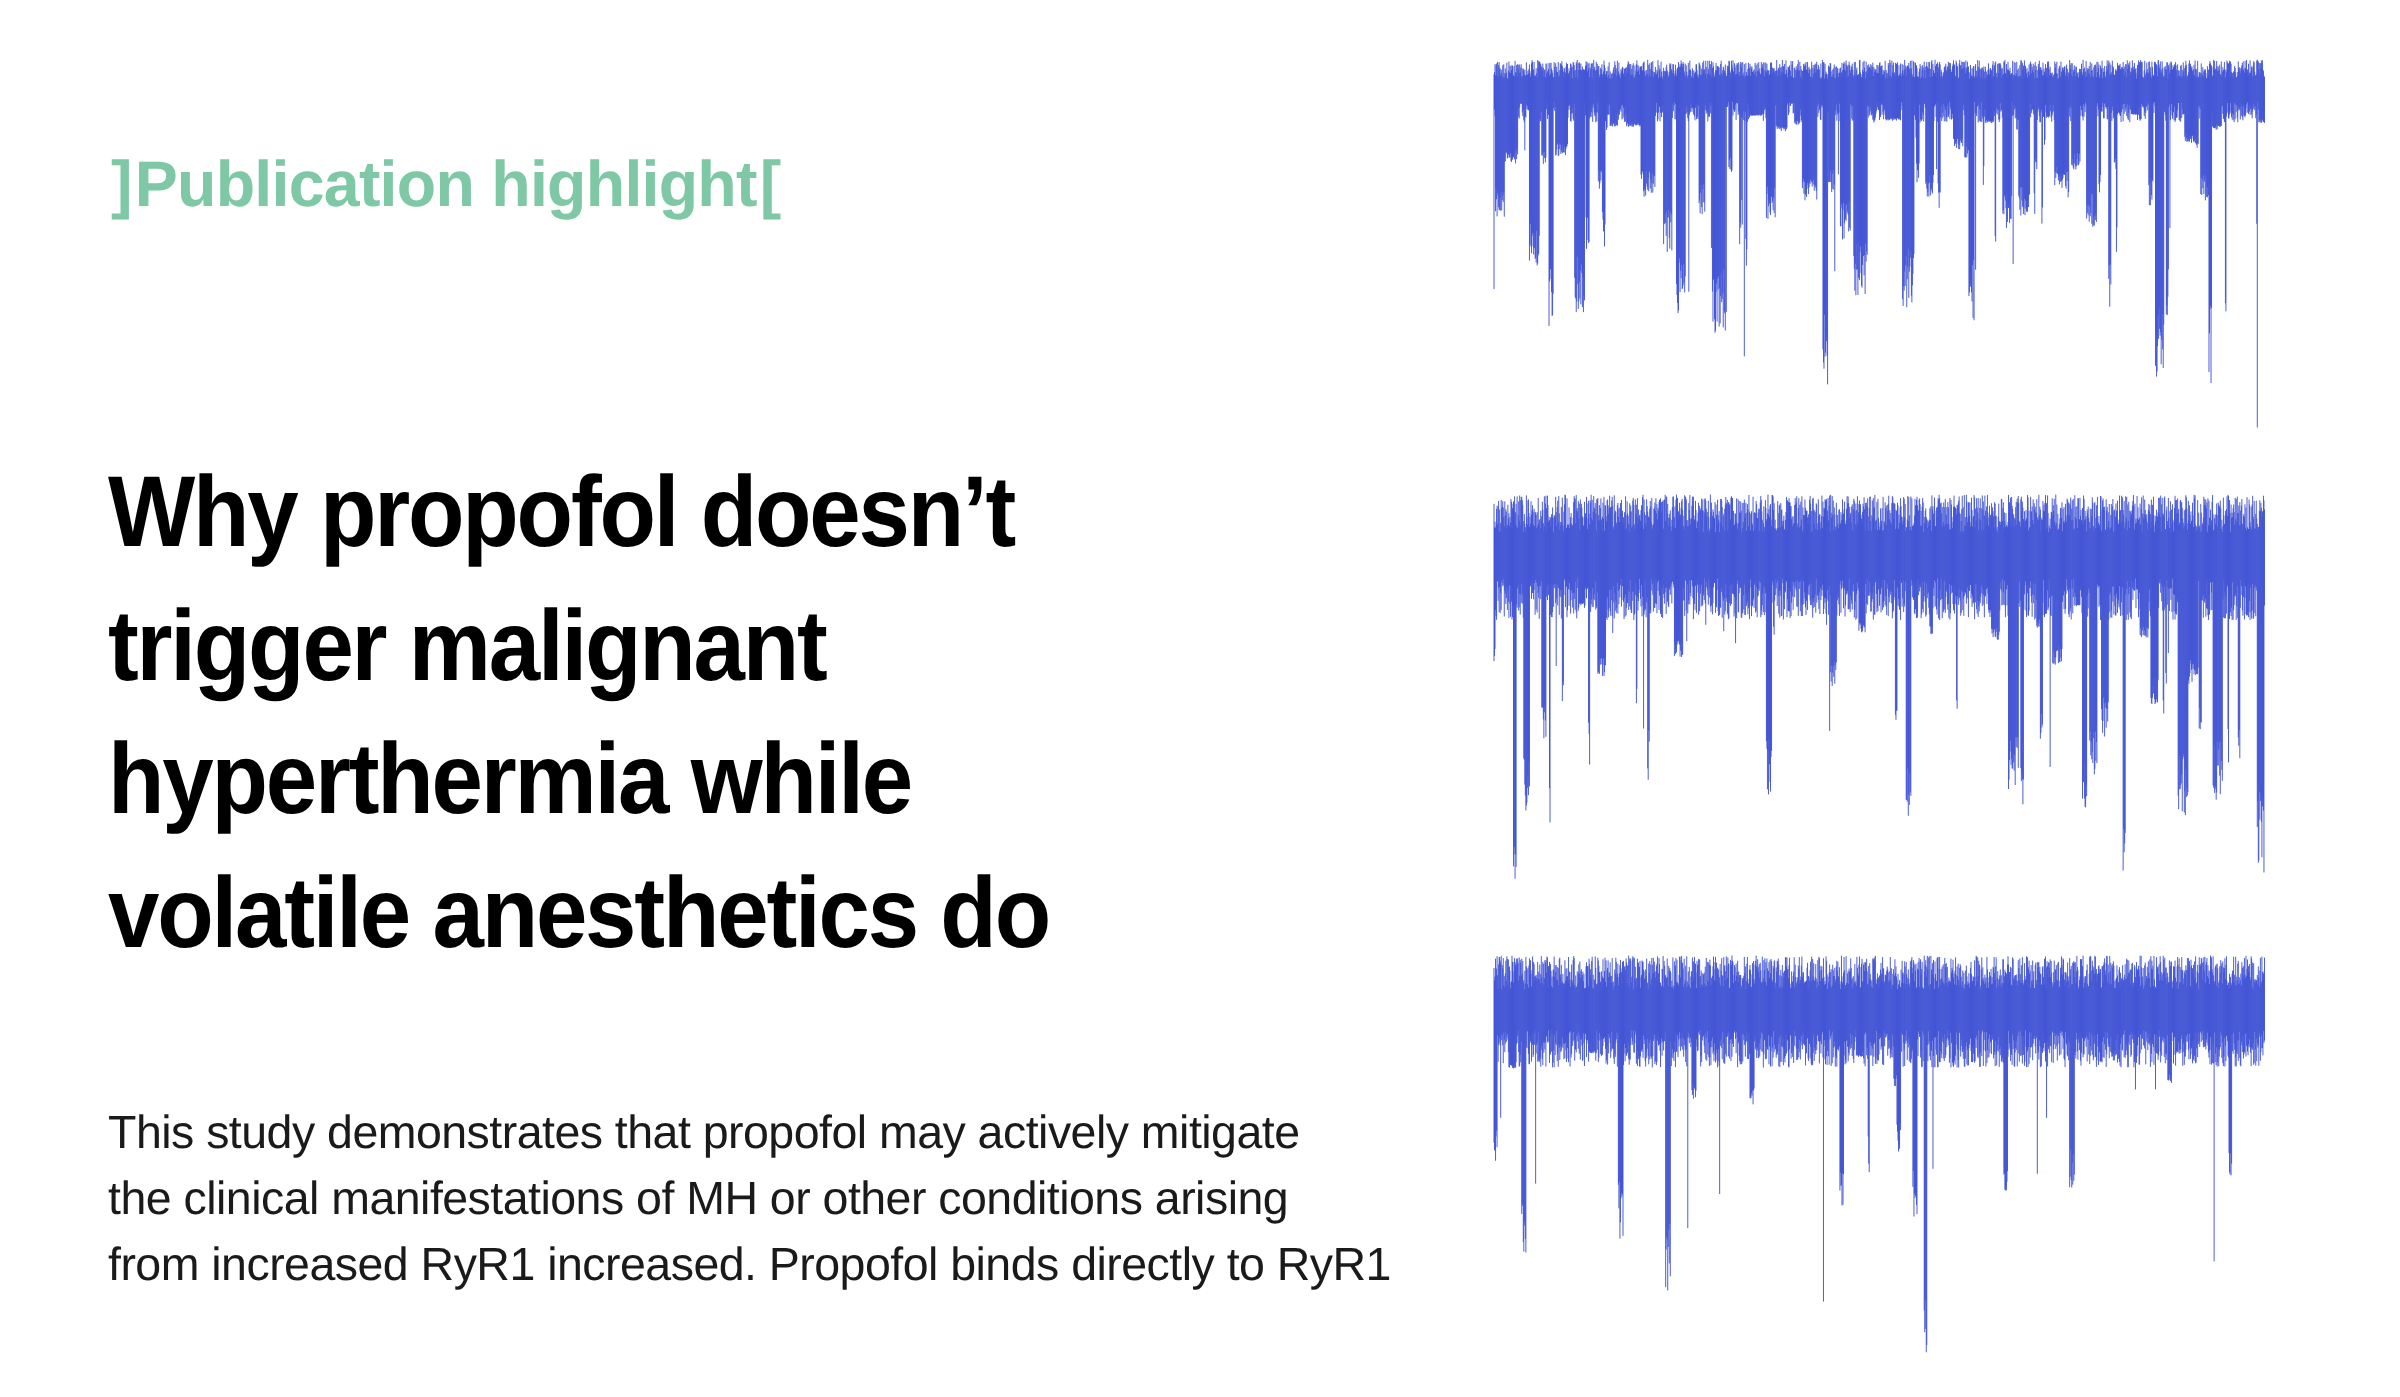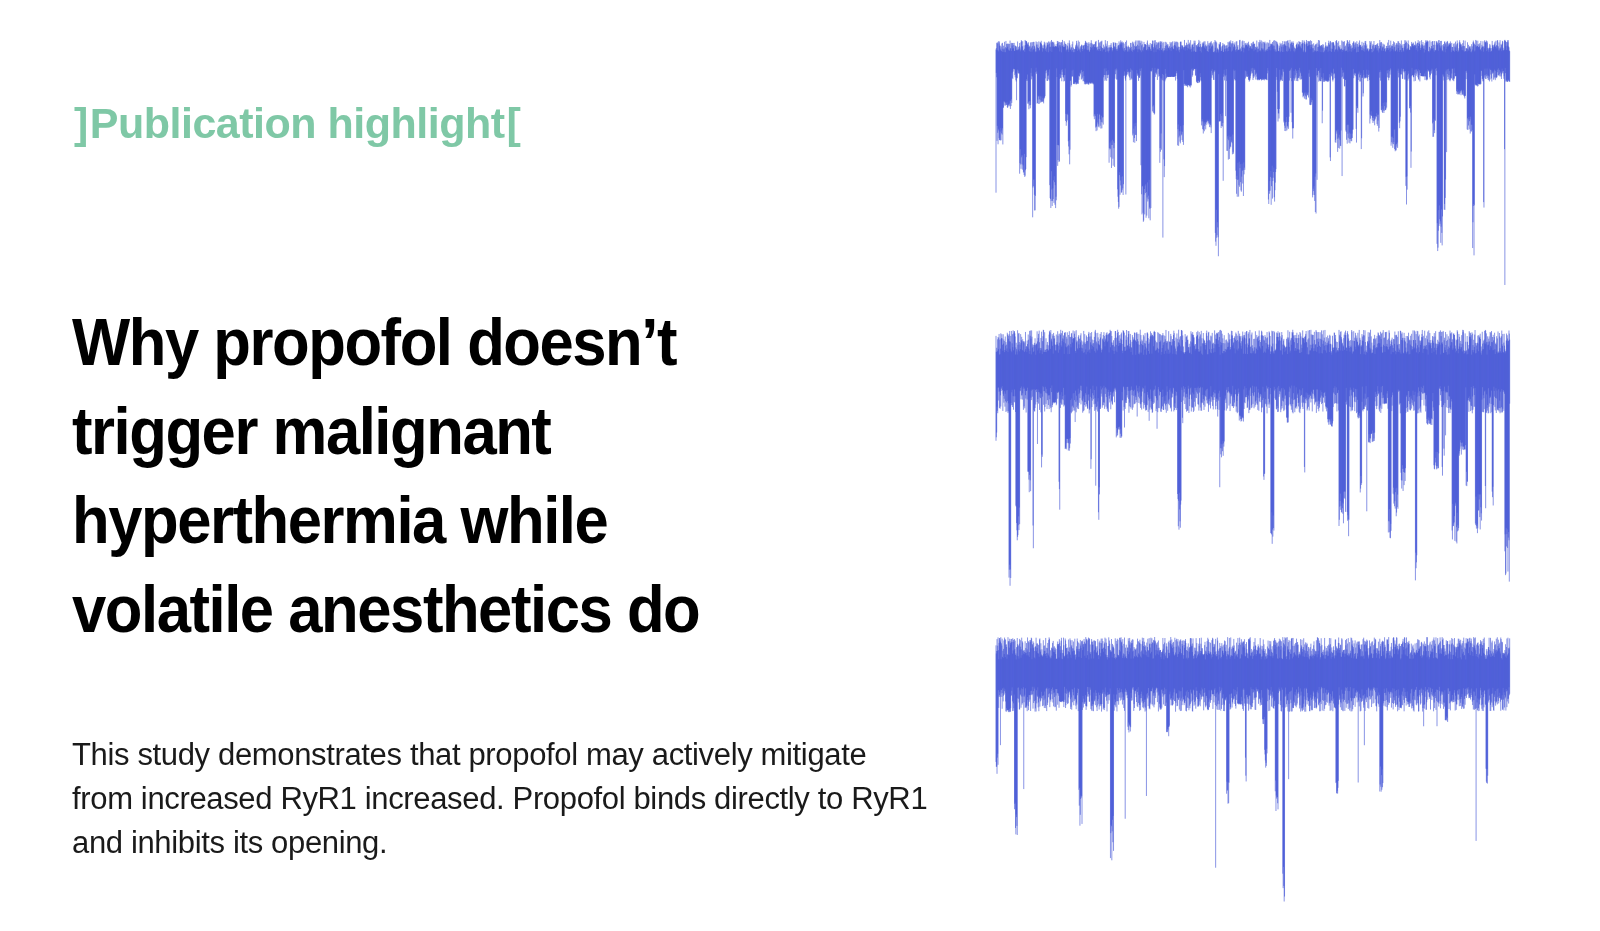--- a/index.html
+++ b/index.html
@@ -123,22 +123,22 @@
 
     <h1 id="headline">
       <span class="hl-line">Why propofol doesn’t</span>
       <span class="hl-line">trigger malignant</span>
       <span class="hl-line">hyperthermia while</span>
       <span class="hl-line">volatile anesthetics do</span>
     </h1>
 
     <p id="summary">
       <span class="sum-line">This study demonstrates that propofol may actively mitigate</span>
+      <span class="sum-line">the clinical manifestations of MH or other conditions arising</span>
       <span class="sum-line">from increased RyR1 increased. Propofol binds directly to RyR1</span>
-      <span class="sum-line">and inhibits its opening.</span>
     </p>
 
   </div>
 
   <div id="figure-panel">
     <div class="trace-panel" id="trace-panel-1">
       <svg id="trace-svg-1" viewBox="0 0 514 250" preserveAspectRatio="none">
           <path d="M0.00 15.49V158.68M0.34 14.08V38.90M0.69 8.76V43.23M1.03 16.24V106.84M1.37 9.48V91.90M1.71 8.34V98.81M2.06 16.36V110.27M2.40 7.26V94.75M2.74 17.46V96.46M3.08 9.49V104.20M3.43 7.44V106.16M3.77 11.81V106.03M4.11 11.57V97.70M4.45 16.26V106.41M4.80 14.64V93.96M5.14 12.53V106.28M5.48 16.80V99.39M5.83 9.50V96.39M6.17 17.94V100.57M6.51 8.84V94.33M6.85 14.78V110.45M7.20 17.84V73.97M7.54 11.65V73.39M7.88 15.54V67.59M8.22 14.40V67.09M8.57 7.78V68.42M8.91 18.15V71.59M9.25 18.19V71.44M9.59 13.11V68.54M9.94 6.96V69.44M10.28 14.16V71.00M10.62 9.85V70.75M10.97 14.62V68.14M11.31 10.04V73.19M11.65 12.65V73.98M11.99 9.31V71.12M12.34 10.07V72.44M12.68 15.61V70.39M13.02 16.58V70.87M13.36 10.00V69.60M13.71 16.72V72.24M14.05 6.59V66.46M14.39 14.23V74.96M14.73 14.41V66.83M15.08 9.30V72.07M15.42 16.91V65.31M15.76 8.82V68.91M16.11 11.66V38.62M16.45 9.16V43.91M16.79 14.69V45.12M17.13 8.97V37.57M17.48 14.28V34.69M17.82 11.03V35.29M18.16 8.88V34.81M18.50 16.86V35.32M18.85 17.07V41.07M19.19 11.66V43.37M19.53 11.84V39.51M19.87 13.42V46.14M20.22 15.72V47.51M20.56 12.42V66.20M20.90 16.25V43.69M21.25 16.33V44.28M21.59 7.48V35.65M21.93 15.40V38.65M22.27 16.06V36.74M22.62 13.13V39.40M22.96 15.09V39.43M23.30 11.98V39.46M23.64 8.96V139.70M23.99 13.49V129.14M24.33 17.24V115.19M24.67 15.60V130.47M25.01 8.29V134.81M25.36 6.15V123.33M25.70 7.19V121.41M26.04 12.39V130.23M26.39 12.43V135.64M26.73 7.28V121.31M27.07 16.76V131.38M27.41 15.93V138.59M27.76 16.76V137.77M28.10 11.46V141.01M28.44 14.79V119.92M28.78 17.98V142.99M29.13 5.98V141.74M29.47 11.06V136.19M29.81 6.88V134.98M30.15 7.04V123.15M30.50 7.17V45.17M30.84 8.32V46.80M31.18 8.80V46.77M31.53 10.35V40.52M31.87 10.55V69.60M32.21 13.15V69.64M32.55 8.34V67.72M32.90 11.20V75.26M33.24 17.13V67.02M33.58 12.49V71.40M33.92 12.35V67.30M34.27 17.67V74.25M34.61 8.52V70.96M34.95 14.85V38.82M35.29 8.23V34.17M35.64 13.48V45.36M35.98 17.78V41.93M36.32 12.05V42.62M36.67 8.17V183.32M37.01 16.17V153.57M37.35 7.87V152.18M37.69 15.15V145.52M38.04 7.91V145.59M38.38 11.72V160.78M38.72 12.71V176.55M39.06 14.55V176.18M39.41 18.19V161.83M39.75 17.27V38.16M40.09 7.45V33.70M40.43 10.51V39.79M40.78 17.63V37.34M41.12 8.13V69.67M41.46 13.32V69.00M41.81 10.53V65.65M42.15 14.01V61.58M42.49 14.24V62.45M42.83 7.36V70.03M43.18 17.22V69.60M43.52 16.16V65.38M43.86 12.69V61.67M44.20 8.10V62.47M44.55 8.70V68.60M44.89 9.19V65.94M45.23 6.80V67.39M45.57 10.06V68.20M45.92 11.29V62.41M46.26 13.72V67.42M46.60 17.61V67.77M46.95 11.49V64.00M47.29 14.00V67.53M47.63 14.87V69.37M47.97 10.55V65.26M48.32 7.74V63.70M48.66 10.54V63.54M49.00 8.66V61.96M49.34 16.65V44.38M49.69 14.79V36.88M50.03 11.58V39.21M50.37 13.50V36.26M50.71 17.68V35.60M51.06 8.33V46.71M51.40 8.89V47.03M51.74 10.96V41.89M52.09 10.48V37.91M52.43 18.23V41.48M52.77 7.31V45.28M53.11 7.91V46.45M53.46 9.41V35.44M53.80 13.05V151.15M54.14 17.23V164.07M54.48 12.69V165.01M54.83 7.37V174.02M55.17 8.63V167.04M55.51 5.98V137.20M55.85 17.97V155.47M56.20 12.70V171.99M56.54 8.04V166.93M56.88 7.59V154.29M57.23 8.71V165.03M57.57 12.49V146.33M57.91 8.31V168.90M58.25 12.68V142.32M58.60 13.10V148.20M58.94 10.37V170.74M59.28 11.98V151.18M59.62 12.22V174.08M59.97 12.87V162.72M60.31 12.52V166.32M60.65 12.37V34.36M60.99 10.08V43.03M61.34 6.97V110.94M61.68 9.23V131.89M62.02 7.24V126.10M62.37 13.56V110.98M62.71 8.32V111.45M63.05 11.45V128.02M63.39 7.95V127.18M63.74 17.38V44.99M64.08 11.02V40.00M64.42 12.52V43.60M64.76 8.49V43.99M65.11 8.31V40.83M65.45 18.29V35.79M65.79 8.14V47.26M66.13 12.28V37.78M66.48 5.91V35.26M66.82 11.99V40.94M67.16 10.57V42.98M67.51 12.92V43.59M67.85 13.17V47.47M68.19 7.15V41.19M68.53 12.94V46.84M68.88 8.56V41.00M69.22 12.32V34.53M69.56 10.04V86.91M69.90 10.06V79.87M70.25 17.39V91.77M70.59 15.66V88.24M70.93 11.15V80.23M71.27 15.48V86.38M71.62 12.13V79.75M71.96 8.85V81.07M72.30 15.47V107.30M72.65 17.86V112.46M72.99 13.58V120.30M73.33 6.38V106.21M73.67 9.34V130.31M74.02 11.35V115.71M74.36 15.61V46.88M74.70 15.58V46.34M75.04 13.59V52.60M75.39 13.32V51.06M75.73 17.55V42.50M76.07 10.21V36.59M76.41 16.06V42.42M76.76 7.52V42.38M77.10 18.07V35.71M77.44 13.63V50.08M77.79 18.44V49.56M78.13 15.06V49.79M78.47 15.31V48.57M78.81 18.09V49.89M79.16 14.59V50.32M79.50 12.49V48.06M79.84 10.81V48.37M80.18 15.15V49.21M80.53 6.87V50.35M80.87 9.33V50.07M81.21 12.61V47.85M81.55 16.78V49.42M81.90 11.36V49.43M82.24 6.49V49.88M82.58 15.51V41.73M82.93 13.64V45.80M83.27 7.79V42.03M83.61 16.37V42.52M83.95 15.06V38.58M84.30 18.19V38.98M84.64 12.30V40.48M84.98 13.64V36.47M85.32 11.65V45.59M85.67 10.60V35.88M86.01 11.17V44.87M86.35 15.02V37.86M86.69 17.13V43.58M87.04 11.82V47.26M87.38 11.83V37.11M87.72 11.14V47.10M88.07 15.73V41.98M88.41 10.81V50.23M88.75 14.66V47.74M89.09 9.13V48.43M89.44 6.89V49.85M89.78 7.62V50.57M90.12 11.06V50.00M90.46 8.68V48.61M90.81 15.58V49.65M91.15 8.67V49.81M91.49 16.21V48.43M91.83 11.98V50.31M92.18 9.59V48.94M92.52 15.72V50.41M92.86 8.13V50.52M93.21 17.42V49.45M93.55 17.77V48.42M93.89 9.64V48.40M94.23 15.94V49.17M94.58 12.96V49.50M94.92 8.85V49.50M95.26 6.24V49.32M95.60 13.92V48.19M95.95 9.23V49.29M96.29 12.78V48.25M96.63 10.20V49.37M96.97 15.67V49.50M97.32 11.24V50.38M97.66 10.58V49.40M98.00 10.09V82.44M98.35 10.15V85.23M98.69 13.23V80.33M99.03 12.94V80.28M99.37 8.31V82.01M99.72 7.76V93.51M100.06 6.97V97.14M100.40 13.86V91.94M100.74 12.94V92.92M101.09 16.79V96.42M101.43 15.87V79.87M101.77 12.63V88.46M102.11 15.06V90.35M102.46 5.93V92.58M102.80 16.99V84.84M103.14 9.18V93.47M103.49 15.12V79.85M103.83 8.22V80.98M104.17 11.92V91.72M104.51 17.07V85.51M104.86 7.59V94.55M105.20 7.47V87.99M105.54 13.19V81.72M105.88 6.68V94.35M106.23 17.36V88.50M106.57 13.91V83.50M106.91 14.12V83.14M107.25 15.96V90.60M107.60 10.62V43.34M107.94 15.12V41.10M108.28 15.46V34.58M108.63 12.54V41.02M108.97 13.78V46.95M109.31 6.12V45.60M109.65 18.06V41.14M110.00 9.60V34.19M110.34 12.80V37.27M110.68 11.78V46.87M111.02 17.37V40.96M111.37 7.07V41.18M111.71 13.77V44.02M112.05 16.89V36.19M112.39 18.43V41.04M112.74 13.44V40.34M113.08 11.18V128.74M113.42 16.64V113.97M113.77 13.31V115.43M114.11 13.82V108.56M114.45 13.44V114.68M114.79 10.88V123.28M115.14 9.10V106.78M115.48 12.93V133.97M115.82 14.28V110.95M116.16 17.65V110.99M116.51 16.31V105.75M116.85 13.86V124.73M117.19 8.26V131.72M117.53 9.39V107.34M117.88 8.38V114.19M118.22 12.13V108.96M118.56 12.99V132.92M118.91 14.69V44.66M119.25 8.73V35.23M119.59 8.82V40.20M119.93 13.23V36.54M120.28 16.63V34.34M120.62 15.17V45.53M120.96 9.12V35.49M121.30 14.71V45.55M121.65 16.71V155.34M121.99 12.27V162.72M122.33 11.02V167.94M122.67 11.55V174.71M123.02 7.37V172.92M123.36 13.69V141.08M123.70 10.55V138.21M124.05 8.84V160.76M124.39 10.36V146.51M124.73 6.30V151.41M125.07 8.23V142.81M125.42 8.57V158.70M125.76 10.47V158.25M126.10 7.36V156.15M126.44 8.74V142.39M126.79 13.63V154.36M127.13 15.44V160.98M127.47 8.38V150.24M127.81 16.99V41.73M128.16 9.62V41.91M128.50 13.96V37.43M128.84 17.98V40.73M129.19 16.34V44.53M129.53 7.91V46.64M129.87 16.14V160.51M130.21 12.46V42.59M130.56 6.42V41.27M130.90 12.35V40.41M131.24 13.17V35.09M131.58 17.81V37.99M131.93 16.57V40.57M132.27 11.56V38.30M132.61 12.76V37.30M132.95 17.79V42.30M133.30 13.10V38.48M133.64 14.72V43.53M133.98 16.15V46.21M134.33 14.01V37.88M134.67 8.93V34.42M135.01 8.88V45.43M135.35 12.80V35.67M135.70 16.84V44.19M136.04 15.50V45.38M136.38 17.85V36.44M136.72 7.61V101.41M137.07 8.46V99.61M137.41 9.72V108.22M137.75 15.97V94.61M138.09 16.54V89.44M138.44 11.71V104.06M138.78 15.17V108.75M139.12 7.73V92.24M139.47 12.85V100.84M139.81 6.44V88.89M140.15 12.16V100.95M140.49 12.36V107.12M140.84 15.12V36.07M141.18 6.53V39.36M141.52 10.70V41.76M141.86 18.17V39.60M142.21 15.36V41.17M142.55 6.52V46.94M142.89 11.80V43.05M143.23 14.86V44.01M143.58 6.52V43.74M143.92 16.09V34.75M144.26 8.80V41.61M144.61 16.49V36.88M144.95 6.70V131.28M145.29 18.16V34.24M145.63 11.35V160.26M145.98 7.45V180.39M146.32 10.26V152.49M146.66 16.23V151.79M147.00 17.30V178.84M147.35 14.38V187.82M147.69 12.84V186.52M148.03 7.89V160.70M148.37 12.93V155.01M148.72 10.14V180.41M149.06 10.08V151.61M149.40 10.24V159.08M149.75 10.94V150.18M150.09 10.98V183.76M150.43 15.85V158.07M150.77 16.41V181.62M151.12 8.62V163.42M151.46 6.50V148.42M151.80 14.97V167.49M152.14 16.41V165.17M152.49 12.75V161.64M152.83 10.44V184.27M153.17 11.25V145.87M153.51 13.12V173.57M153.86 13.53V174.97M154.20 8.99V186.34M154.54 15.09V37.26M154.89 16.77V174.00M155.23 16.74V37.37M155.57 9.81V37.30M155.91 11.42V36.07M156.26 10.02V33.88M156.60 6.48V77.35M156.94 6.86V72.50M157.28 13.06V78.59M157.63 14.49V71.23M157.97 18.25V79.02M158.31 6.38V80.57M158.65 9.50V79.62M159.00 11.45V33.84M159.34 6.23V42.95M159.68 13.61V39.13M160.03 17.96V37.89M160.37 8.16V40.61M160.71 10.84V39.56M161.05 15.62V35.71M161.40 9.27V45.95M161.74 15.18V34.68M162.08 8.01V34.24M162.42 8.90V34.98M162.77 15.81V42.64M163.11 7.54V40.27M163.45 13.99V41.99M163.79 16.55V128.82M164.14 8.89V114.10M164.48 7.26V117.78M164.82 10.99V44.30M165.17 7.80V99.44M165.51 15.92V115.72M165.85 7.45V44.46M166.19 16.58V46.09M166.54 14.42V40.04M166.88 8.74V203.59M167.22 18.38V46.62M167.56 16.59V40.80M167.91 7.92V125.32M168.25 14.03V143.13M168.59 16.43V132.11M168.93 16.29V47.31M169.28 11.96V34.99M169.62 7.82V45.54M169.96 14.70V39.62M170.31 11.16V44.28M170.65 8.52V43.50M170.99 16.76V42.78M171.33 10.28V42.30M171.68 11.76V43.05M172.02 10.32V43.10M172.36 13.92V42.97M172.70 14.29V42.93M173.05 13.20V42.90M173.39 12.15V42.79M173.73 15.58V42.94M174.07 7.92V42.98M174.42 13.83V42.93M174.76 9.42V42.91M175.10 17.12V42.63M175.45 8.26V42.36M175.79 13.21V42.99M176.13 12.79V42.69M176.47 7.46V42.99M176.82 14.11V42.24M177.16 11.63V42.52M177.50 15.07V43.00M177.84 15.40V42.99M178.19 7.33V42.91M178.53 10.80V42.57M178.87 8.83V42.29M179.21 11.44V41.94M179.56 7.65V46.57M179.90 12.49V41.92M180.24 16.59V39.43M180.59 7.68V37.04M180.93 13.34V38.75M181.27 7.81V44.80M181.61 14.19V111.36M181.96 8.55V95.17M182.30 12.65V90.47M182.64 16.39V111.85M182.98 12.86V103.38M183.33 18.24V97.30M183.67 15.61V101.70M184.01 12.92V107.65M184.35 8.03V109.36M184.70 7.53V92.11M185.04 7.72V97.22M185.38 14.73V101.32M185.73 11.13V100.15M186.07 12.48V106.03M186.41 11.71V97.74M186.75 11.41V107.96M187.10 13.69V91.20M187.44 15.44V110.89M187.78 13.22V36.23M188.12 12.90V50.31M188.47 5.96V49.61M188.81 12.89V51.91M189.15 16.55V50.51M189.49 11.67V51.62M189.84 11.18V50.50M190.18 13.00V50.42M190.52 8.73V52.10M190.87 11.13V51.21M191.21 16.18V51.63M191.55 10.49V53.26M191.89 13.85V50.85M192.24 5.95V51.06M192.58 14.69V50.93M192.92 10.05V51.38M193.26 10.67V52.37M193.61 8.65V51.77M193.95 15.49V50.74M194.29 15.42V53.51M194.63 6.20V51.06M194.98 12.60V52.18M195.32 14.64V50.96M195.66 17.70V34.88M196.01 10.55V36.08M196.35 11.04V42.67M196.69 10.69V41.10M197.03 9.69V34.21M197.38 17.50V36.30M197.72 13.01V36.67M198.06 6.68V35.36M198.40 16.76V34.92M198.75 8.89V34.77M199.09 6.71V34.99M199.43 17.81V41.61M199.77 17.92V41.34M200.12 11.24V34.71M200.46 11.22V47.71M200.80 17.80V48.46M201.15 12.63V46.73M201.49 10.13V48.88M201.83 13.26V49.14M202.17 11.83V46.75M202.52 8.82V46.75M202.86 5.92V49.03M203.20 13.15V47.87M203.54 12.88V48.30M203.89 7.27V47.23M204.23 17.02V39.21M204.57 10.00V43.13M204.91 12.39V46.08M205.26 18.41V47.25M205.60 13.31V91.41M205.94 13.19V87.46M206.29 8.62V85.19M206.63 11.80V95.17M206.97 9.98V87.19M207.31 8.25V99.50M207.66 9.49V95.75M208.00 7.35V88.46M208.34 12.41V97.29M208.68 13.80V91.93M209.03 7.33V88.05M209.37 11.42V89.74M209.71 14.82V95.39M210.05 10.46V90.89M210.40 12.69V87.76M210.74 11.97V88.56M211.08 16.95V85.57M211.43 17.38V86.67M211.77 7.16V87.40M212.11 11.19V90.43M212.45 17.82V87.28M212.80 9.30V88.97M213.14 15.16V85.67M213.48 11.67V93.13M213.82 9.22V90.03M214.17 8.49V89.31M214.51 14.42V91.19M214.85 8.35V93.39M215.19 7.11V99.07M215.54 12.78V36.83M215.88 11.93V43.82M216.22 9.31V34.95M216.57 10.63V41.22M216.91 12.28V39.33M217.25 17.84V37.70M217.59 18.23V45.80M217.94 8.24V45.98M218.28 18.29V36.17M218.62 17.26V37.69M218.96 6.00V36.37M219.31 13.80V198.89M219.65 7.54V207.62M219.99 7.49V211.80M220.33 18.40V175.80M220.68 8.52V203.80M221.02 15.71V201.19M221.36 13.77V188.17M221.71 15.05V193.42M222.05 15.34V203.22M222.39 18.36V222.23M222.73 16.35V40.13M223.08 9.70V87.43M223.42 10.55V87.36M223.76 10.78V87.03M224.10 8.13V87.35M224.45 8.24V79.93M224.79 13.52V87.15M225.13 17.24V94.09M225.47 17.03V91.94M225.82 12.37V81.91M226.16 15.60V79.16M226.50 11.49V92.44M226.85 9.01V89.00M227.19 17.68V146.80M227.53 18.04V42.75M227.87 10.57V39.77M228.22 10.23V35.73M228.56 15.26V46.47M228.90 11.29V41.35M229.24 11.78V42.39M229.59 17.29V82.16M229.93 14.81V41.05M230.27 14.26V35.07M230.61 11.56V46.88M230.96 11.08V116.78M231.30 17.29V116.86M231.64 14.28V102.26M231.99 7.96V104.75M232.33 12.80V125.61M232.67 16.98V106.26M233.01 8.62V101.41M233.36 7.27V124.96M233.70 12.37V114.81M234.04 8.18V102.92M234.38 13.21V112.29M234.73 6.38V113.24M235.07 9.28V102.35M235.41 17.58V108.08M235.75 10.26V106.49M236.10 9.12V109.22M236.44 16.56V120.30M236.78 7.14V100.53M237.13 9.31V117.81M237.47 12.69V119.74M237.81 14.73V35.43M238.15 10.14V36.86M238.50 10.95V45.05M238.84 8.41V46.43M239.18 12.56V36.39M239.52 16.16V46.35M239.87 17.87V136.65M240.21 7.44V145.16M240.55 15.19V159.76M240.89 7.24V141.75M241.24 16.64V162.78M241.58 12.59V145.86M241.92 11.03V128.78M242.27 16.10V145.53M242.61 15.91V162.65M242.95 15.46V151.22M243.29 15.70V127.75M243.64 6.23V152.79M243.98 5.89V134.06M244.32 14.25V130.24M244.66 15.44V148.13M245.01 17.68V156.40M245.35 17.05V157.72M245.69 12.62V142.65M246.03 7.36V129.85M246.38 13.93V136.75M246.72 6.47V149.53M247.06 11.08V135.99M247.41 13.65V162.00M247.75 18.33V128.37M248.09 7.04V140.37M248.43 13.57V133.64M248.78 14.80V135.88M249.12 9.47V36.41M249.46 11.37V44.47M249.80 8.91V37.06M250.15 11.00V43.04M250.49 10.51V42.29M250.83 11.74V37.44M251.17 8.80V40.32M251.52 12.57V42.98M251.86 9.55V42.56M252.20 10.93V42.00M252.55 7.73V45.65M252.89 16.70V45.83M253.23 10.68V47.69M253.57 13.94V46.58M253.92 12.02V46.14M254.26 12.81V44.37M254.60 12.12V41.81M254.94 14.34V40.14M255.29 9.30V34.35M255.63 14.73V37.35M255.97 9.33V38.88M256.31 14.75V39.34M256.66 10.66V33.87M257.00 8.05V46.02M257.34 7.53V42.34M257.69 10.22V43.98M258.03 17.17V34.27M258.37 10.03V35.83M258.71 9.55V42.55M259.06 15.64V35.73M259.40 12.81V40.79M259.74 15.61V45.51M260.08 12.92V39.88M260.43 13.85V38.66M260.77 6.55V42.71M261.11 18.35V45.61M261.45 12.57V45.29M261.80 14.85V46.31M262.14 17.75V45.88M262.48 14.61V44.94M262.83 8.00V45.45M263.17 9.41V46.27M263.51 16.65V45.42M263.85 5.90V46.03M264.20 7.81V45.01M264.54 16.37V45.00M264.88 17.59V44.85M265.22 6.39V45.38M265.57 14.22V46.49M265.91 9.37V45.78M266.25 7.59V44.78M266.59 15.54V45.89M266.94 14.24V44.64M267.28 15.57V45.55M267.62 7.86V45.29M267.97 17.43V45.58M268.31 8.46V46.38M268.65 9.33V44.80M268.99 7.62V44.64M269.34 17.75V44.92M269.68 16.39V45.63M270.02 9.50V44.93M270.36 15.62V45.17M270.71 16.77V45.96M271.05 8.33V46.20M271.39 14.75V39.32M271.73 16.77V34.02M272.08 8.60V36.63M272.42 13.03V165.44M272.76 9.32V169.98M273.11 15.82V156.89M273.45 12.90V159.72M273.79 5.93V147.06M274.13 12.01V156.70M274.48 9.80V142.92M274.82 16.35V136.92M275.16 10.90V170.81M275.50 9.74V152.14M275.85 9.75V143.86M276.19 10.48V131.65M276.53 7.96V164.60M276.87 12.47V147.10M277.22 11.38V143.69M277.56 6.63V137.98M277.90 15.19V133.58M278.25 11.69V163.21M278.59 6.26V167.59M278.93 17.17V156.23M279.27 15.42V148.64M279.62 6.85V138.05M279.96 18.02V135.17M280.30 17.30V42.91M280.64 7.46V34.02M280.99 8.05V45.86M281.33 10.43V57.80M281.67 9.47V75.08M282.01 11.47V87.52M282.36 17.14V79.31M282.70 16.79V79.41M283.04 17.56V84.53M283.39 13.72V74.95M283.73 11.73V35.81M284.07 8.72V47.53M284.41 18.21V45.44M284.76 10.11V46.04M285.10 16.98V46.69M285.44 12.60V45.56M285.78 9.29V40.89M286.13 10.98V42.59M286.47 17.97V47.02M286.81 7.09V34.90M287.15 12.61V35.32M287.50 10.56V37.73M287.84 17.98V88.44M288.18 10.00V86.90M288.53 7.33V91.67M288.87 10.37V96.97M289.21 11.26V93.92M289.55 11.95V88.42M289.90 7.45V97.11M290.24 7.24V87.90M290.58 17.28V83.04M290.92 11.87V96.29M291.27 17.70V92.30M291.61 6.98V91.70M291.95 6.09V93.68M292.29 16.72V95.03M292.64 8.71V87.92M292.98 12.79V82.69M293.32 14.41V46.62M293.67 14.75V36.93M294.01 5.92V36.35M294.35 10.08V35.45M294.69 17.27V44.01M295.04 8.53V78.75M295.38 9.01V33.84M295.72 7.56V47.16M296.06 14.49V88.15M296.41 10.95V94.41M296.75 8.65V104.57M297.09 7.32V94.01M297.43 9.09V94.33M297.78 17.20V44.14M298.12 12.54V36.88M298.46 13.92V46.63M298.81 18.22V44.70M299.15 16.60V41.26M299.49 14.89V35.24M299.83 14.12V43.60M300.18 11.09V46.99M300.52 10.48V36.79M300.86 9.78V39.17M301.20 8.46V46.73M301.55 13.63V44.54M301.89 12.36V47.19M302.23 10.47V36.25M302.57 10.27V43.86M302.92 7.15V43.92M303.26 12.48V42.30M303.60 7.88V33.88M303.95 11.27V45.42M304.29 8.08V37.65M304.63 12.47V39.24M304.97 13.93V45.70M305.32 14.51V45.12M305.66 10.08V41.96M306.00 8.39V44.76M306.34 6.25V58.52M306.69 9.62V58.63M307.03 9.04V63.31M307.37 18.15V62.15M307.71 16.51V61.61M308.06 6.36V60.51M308.40 7.67V64.67M308.74 9.87V58.72M309.09 10.50V58.36M309.43 18.41V61.69M309.77 17.62V65.38M310.11 8.35V62.63M310.46 5.98V65.44M310.80 9.94V58.59M311.14 9.38V59.89M311.48 12.27V61.33M311.83 6.97V61.11M312.17 11.73V58.47M312.51 7.31V63.50M312.85 11.27V39.39M313.20 7.24V35.83M313.54 7.41V42.81M313.88 10.78V70.84M314.23 14.83V70.64M314.57 6.25V71.15M314.91 11.10V63.82M315.25 13.08V70.77M315.60 7.09V68.29M315.94 10.62V65.79M316.28 10.28V66.20M316.62 14.23V163.38M316.97 18.35V160.92M317.31 14.19V154.69M317.65 9.30V157.10M317.99 18.06V152.19M318.34 16.22V161.02M318.68 11.66V166.96M319.02 17.04V142.72M319.37 11.06V178.00M319.71 9.99V139.47M320.05 16.62V179.51M320.39 17.72V34.03M320.74 10.13V41.58M321.08 8.70V145.83M321.42 16.99V41.10M321.76 13.11V43.40M322.11 17.51V36.61M322.45 6.03V37.01M322.79 12.92V47.67M323.13 10.50V35.75M323.48 6.45V46.57M323.82 11.83V38.69M324.16 17.93V47.01M324.51 11.78V47.19M324.85 12.68V34.03M325.19 11.24V47.27M325.53 11.03V43.20M325.88 18.15V45.16M326.22 12.37V89.25M326.56 10.35V76.65M326.90 13.79V43.83M327.25 18.33V39.23M327.59 10.50V47.88M327.93 18.16V46.72M328.27 13.66V45.85M328.62 17.18V47.84M328.96 15.74V47.15M329.30 12.46V45.80M329.65 8.25V47.09M329.99 11.76V45.86M330.33 15.64V46.76M330.67 12.94V47.47M331.02 11.41V46.94M331.36 12.34V46.84M331.70 12.94V48.04M332.04 17.88V46.13M332.39 9.10V47.54M332.73 6.69V46.32M333.07 16.79V47.15M333.41 11.04V40.15M333.76 9.50V43.44M334.10 7.81V123.36M334.44 6.95V127.04M334.79 17.16V41.22M335.13 14.61V37.79M335.47 18.01V42.35M335.81 8.57V39.27M336.16 8.29V39.07M336.50 14.89V45.76M336.84 8.69V47.45M337.18 8.06V45.61M337.53 8.33V34.76M337.87 9.61V40.42M338.21 11.67V39.57M338.55 17.69V39.20M338.90 11.42V44.21M339.24 16.07V108.31M339.58 15.26V105.93M339.93 6.98V108.76M340.27 7.45V96.00M340.61 6.01V97.44M340.95 14.60V99.70M341.30 15.87V104.77M341.64 8.69V117.88M341.98 17.39V95.65M342.32 12.30V113.92M342.67 7.22V103.47M343.01 12.41V104.64M343.35 14.45V100.77M343.69 13.24V114.60M344.04 11.16V106.07M344.38 15.88V111.69M344.72 15.13V112.08M345.07 14.80V96.53M345.41 14.60V33.70M345.75 6.52V43.43M346.09 17.95V142.04M346.44 15.94V42.64M346.78 7.36V36.09M347.12 15.82V38.99M347.46 7.86V44.90M347.81 16.67V37.92M348.15 15.15V44.56M348.49 7.19V52.26M348.83 12.63V52.33M349.18 17.44V45.76M349.52 11.60V45.97M349.86 16.84V96.54M350.21 16.77V97.94M350.55 9.48V105.81M350.89 16.45V91.20M351.23 6.16V109.67M351.58 6.42V90.62M351.92 18.05V99.69M352.26 7.84V103.86M352.60 12.61V90.77M352.95 10.06V108.71M353.29 9.50V104.90M353.63 6.27V98.57M353.97 17.26V109.41M354.32 9.96V99.76M354.66 12.24V105.11M355.00 14.82V107.07M355.35 11.29V104.33M355.69 17.74V107.21M356.03 14.17V99.62M356.37 13.64V103.97M356.72 9.12V95.69M357.06 16.24V95.56M357.40 8.24V34.97M357.74 7.10V44.17M358.09 8.62V39.81M358.43 14.88V41.38M358.77 10.56V38.80M359.11 12.82V38.84M359.46 8.45V39.59M359.80 14.30V42.21M360.14 9.55V94.89M360.49 18.37V108.60M360.83 7.25V71.92M361.17 12.69V74.19M361.51 10.06V73.90M361.86 17.92V78.77M362.20 18.00V46.00M362.54 12.68V40.37M362.88 8.58V38.82M363.23 10.96V37.47M363.57 6.48V43.42M363.91 12.21V47.45M364.25 10.95V47.49M364.60 10.88V41.00M364.94 12.98V39.33M365.28 12.55V115.08M365.63 16.19V104.29M365.97 7.82V43.82M366.31 16.08V44.02M366.65 11.64V42.75M367.00 13.75V62.47M367.34 16.80V59.29M367.68 8.76V36.08M368.02 15.25V40.86M368.37 11.26V44.57M368.71 17.61V43.27M369.05 7.15V43.88M369.39 8.92V43.48M369.74 6.95V44.41M370.08 12.03V43.38M370.42 16.28V43.58M370.77 10.45V35.71M371.11 14.62V40.21M371.45 14.70V44.36M371.79 15.83V47.11M372.14 14.35V42.99M372.48 17.46V41.01M372.82 17.16V36.30M373.16 15.84V40.23M373.51 15.16V46.08M373.85 6.99V89.51M374.19 11.23V80.52M374.53 8.54V84.67M374.88 14.92V81.25M375.22 7.20V77.32M375.56 14.99V81.71M375.91 18.37V82.06M376.25 18.18V86.35M376.59 11.68V83.74M376.93 9.90V89.01M377.28 10.88V83.80M377.62 17.23V87.25M377.96 7.02V82.00M378.30 13.72V86.69M378.65 15.26V91.27M378.99 11.12V85.71M379.33 11.01V84.64M379.67 12.79V82.07M380.02 11.02V82.62M380.36 10.20V82.57M380.70 14.21V79.17M381.05 16.48V89.95M381.39 10.35V91.79M381.73 9.07V80.86M382.07 16.48V86.58M382.42 11.90V80.59M382.76 18.41V97.55M383.10 14.33V94.03M383.44 14.50V38.24M383.79 6.06V43.70M384.13 9.23V36.06M384.47 11.96V46.66M384.81 8.07V37.82M385.16 15.82V75.80M385.50 8.19V76.20M385.84 17.11V72.06M386.19 12.47V77.85M386.53 13.74V78.89M386.87 9.53V74.86M387.21 12.77V68.81M387.56 16.89V76.46M387.90 10.32V79.01M388.24 10.76V76.85M388.58 14.90V72.12M388.93 14.38V68.12M389.27 16.86V75.98M389.61 17.98V76.17M389.95 14.11V75.33M390.30 11.91V68.43M390.64 15.74V73.65M390.98 12.04V36.51M391.33 14.04V43.27M391.67 8.54V39.39M392.01 14.23V36.03M392.35 16.03V43.78M392.70 5.95V46.31M393.04 12.01V35.48M393.38 14.45V43.70M393.72 10.95V37.25M394.07 17.77V40.64M394.41 13.61V34.19M394.75 6.71V35.63M395.09 16.84V111.71M395.44 11.43V102.70M395.78 12.46V107.99M396.12 14.93V109.51M396.47 11.80V102.63M396.81 10.06V113.80M397.15 15.51V104.01M397.49 7.31V110.19M397.84 17.45V108.05M398.18 13.26V95.57M398.52 8.31V115.14M398.86 12.61V95.42M399.21 16.74V117.26M399.55 17.46V116.13M399.89 10.92V110.60M400.23 9.38V116.38M400.58 15.80V109.96M400.92 8.99V112.70M401.26 10.52V108.53M401.61 17.55V113.97M401.95 7.20V36.74M402.29 14.03V34.75M402.63 7.34V43.42M402.98 11.45V38.90M403.32 8.96V88.82M403.66 17.90V94.22M404.00 16.09V87.33M404.35 9.78V82.74M404.69 16.08V40.38M405.03 11.52V40.08M405.37 6.45V40.52M405.72 18.10V34.43M406.06 11.40V37.29M406.40 13.99V44.76M406.75 13.84V44.91M407.09 9.97V35.08M407.43 16.48V34.82M407.77 17.75V37.32M408.12 13.70V38.51M408.46 10.04V37.25M408.80 6.23V45.53M409.14 12.28V45.38M409.49 8.78V37.07M409.83 6.41V151.89M410.17 16.34V142.82M410.51 7.69V170.49M410.86 14.95V142.33M411.20 9.13V155.65M411.54 15.60V41.29M411.89 13.95V46.57M412.23 6.44V37.05M412.57 10.04V39.72M412.91 11.11V44.94M413.26 15.52V43.77M413.60 16.05V74.20M413.94 16.11V74.27M414.28 12.57V71.88M414.63 12.10V78.59M414.97 13.44V133.85M415.31 13.41V117.52M415.65 7.92V42.21M416.00 10.06V33.89M416.34 9.62V41.04M416.68 11.54V41.03M417.03 9.58V41.85M417.37 8.55V43.12M417.71 12.15V43.23M418.05 12.58V47.34M418.40 10.76V40.78M418.74 11.37V35.85M419.08 10.89V38.84M419.42 7.38V46.85M419.77 12.04V35.30M420.11 16.04V41.95M420.45 10.35V35.38M420.79 14.15V40.41M421.14 8.70V38.55M421.48 9.03V36.86M421.82 17.39V43.33M422.17 6.16V35.08M422.51 12.04V44.98M422.85 9.24V46.13M423.19 8.16V41.20M423.54 10.00V36.34M423.88 7.00V47.43M424.22 13.87V38.99M424.56 15.95V39.03M424.91 11.30V41.94M425.25 13.87V42.00M425.59 6.15V42.03M425.93 10.16V42.33M426.28 12.49V42.06M426.62 10.78V42.35M426.96 8.01V41.86M427.31 14.65V42.13M427.65 11.70V42.33M427.99 14.56V42.45M428.33 18.41V42.17M428.68 11.41V39.47M429.02 9.22V46.09M429.36 15.96V42.08M429.70 6.30V42.60M430.05 8.54V37.36M430.39 7.43V45.45M430.73 8.29V46.45M431.07 6.12V45.63M431.42 7.58V45.36M431.76 7.16V35.35M432.10 7.47V37.34M432.45 17.11V36.52M432.79 17.47V36.48M433.13 18.31V37.90M433.47 12.90V43.36M433.82 6.49V40.41M434.16 17.04V45.27M434.50 15.45V41.27M434.84 13.97V37.39M435.19 7.73V36.52M435.53 12.03V39.58M435.87 14.84V34.48M436.21 14.71V35.65M436.56 7.28V89.41M436.90 7.00V102.88M437.24 14.12V87.92M437.59 10.82V102.69M437.93 16.37V84.68M438.27 17.81V96.16M438.61 7.04V99.12M438.96 10.76V86.01M439.30 15.96V86.88M439.64 16.77V34.90M439.98 15.91V41.29M440.33 7.12V33.98M440.67 8.45V36.82M441.01 7.48V209.84M441.35 11.13V189.19M441.70 8.82V217.05M442.04 9.91V213.65M442.38 16.76V196.71M442.73 6.30V176.10M443.07 6.09V191.87M443.41 9.02V171.43M443.75 11.25V185.23M444.10 14.26V189.81M444.44 6.97V187.32M444.78 12.38V208.83M445.12 14.55V192.69M445.47 6.90V175.41M445.81 11.55V198.88M446.15 17.28V211.38M446.49 16.32V182.42M446.84 10.83V40.36M447.18 17.65V40.60M447.52 10.04V42.57M447.87 12.12V46.50M448.21 12.81V175.61M448.55 7.65V169.95M448.89 7.48V175.92M449.24 18.28V163.90M449.58 9.24V145.48M449.92 10.48V37.41M450.26 14.90V35.64M450.61 8.24V118.13M450.95 12.63V45.93M451.29 6.91V39.94M451.63 7.66V35.29M451.98 12.62V42.89M452.32 12.23V45.16M452.66 9.51V34.76M453.01 10.82V40.97M453.35 10.69V46.11M453.69 8.94V37.14M454.03 10.04V47.28M454.38 7.42V46.15M454.72 9.62V43.60M455.06 12.61V44.68M455.40 18.16V44.17M455.75 8.90V39.48M456.09 16.40V34.65M456.43 12.98V34.71M456.77 13.07V45.89M457.12 16.56V46.49M457.46 16.81V44.55M457.80 10.02V47.20M458.15 9.19V34.31M458.49 17.78V44.64M458.83 12.63V38.97M459.17 16.31V42.17M459.52 7.60V42.15M459.86 13.52V42.26M460.20 11.41V41.91M460.54 16.90V57.21M460.89 9.82V59.96M461.23 6.48V55.31M461.57 9.26V58.35M461.91 18.09V60.59M462.26 16.24V60.06M462.60 17.33V57.43M462.94 14.24V60.26M463.29 8.28V58.72M463.63 6.25V60.43M463.97 10.91V56.50M464.31 8.51V58.63M464.66 9.99V57.03M465.00 11.51V61.26M465.34 10.38V55.82M465.68 13.14V56.54M466.03 16.14V58.48M466.37 12.14V60.34M466.71 9.14V60.88M467.05 16.17V59.81M467.40 6.29V56.40M467.74 11.95V61.40M468.08 17.45V61.78M468.43 12.08V62.62M468.77 17.66V64.49M469.11 6.58V61.53M469.45 16.99V61.91M469.80 17.56V37.15M470.14 14.09V45.09M470.48 14.46V36.73M470.82 14.41V38.69M471.17 17.57V95.37M471.51 8.27V84.32M471.85 14.91V96.00M472.19 15.83V85.48M472.54 10.80V91.50M472.88 16.96V82.98M473.22 13.65V95.32M473.57 12.31V87.21M473.91 13.36V85.25M474.25 12.24V99.56M474.59 14.77V82.71M474.94 18.07V97.21M475.28 18.39V90.59M475.62 10.17V97.58M475.96 17.11V90.88M476.31 12.38V96.07M476.65 15.52V214.04M476.99 8.42V188.23M477.33 6.58V172.01M477.68 8.29V170.01M478.02 10.54V221.37M478.36 9.64V171.38M478.71 17.43V40.40M479.05 16.33V50.38M479.39 10.81V50.37M479.73 5.94V51.31M480.08 12.42V51.23M480.42 6.61V51.58M480.76 12.94V50.85M481.10 11.75V51.10M481.45 12.01V52.43M481.79 6.68V49.10M482.13 10.12V52.17M482.47 13.01V50.17M482.82 13.53V49.80M483.16 10.29V49.91M483.50 12.37V49.86M483.85 9.10V50.66M484.19 15.95V50.35M484.53 15.25V49.44M484.87 6.95V50.09M485.22 17.17V36.70M485.56 13.70V36.81M485.90 10.84V41.91M486.24 12.82V45.33M486.59 12.46V44.74M486.93 7.25V47.23M487.27 12.69V47.37M487.61 17.61V168.13M487.96 12.28V173.56M488.30 14.31V43.70M488.64 6.29V41.53M488.99 7.51V34.63M489.33 8.52V40.83M489.67 8.32V44.83M490.01 8.19V45.00M490.36 6.46V42.35M490.70 17.10V40.30M491.04 7.02V34.59M491.38 8.54V41.62M491.73 14.08V44.04M492.07 16.19V45.65M492.41 14.57V41.67M492.75 17.88V46.20M493.10 13.59V42.51M493.44 14.07V47.40M493.78 9.94V34.69M494.13 11.32V45.47M494.47 14.19V35.88M494.81 17.81V40.47M495.15 17.54V35.82M495.50 16.75V44.49M495.84 14.05V47.52M496.18 6.93V37.32M496.52 11.39V39.62M496.87 10.80V38.32M497.21 12.95V39.19M497.55 14.55V45.66M497.89 11.52V37.18M498.24 10.94V43.24M498.58 9.55V35.64M498.92 7.72V44.44M499.27 13.03V46.16M499.61 12.34V36.83M499.95 6.71V42.95M500.29 14.34V43.33M500.64 11.15V44.14M500.98 11.69V42.87M501.32 6.69V38.24M501.66 6.04V35.66M502.01 14.32V41.18M502.35 12.34V34.28M502.69 16.44V40.93M503.03 8.46V41.91M503.38 16.36V35.84M503.72 14.37V40.35M504.06 6.21V42.54M504.41 14.68V38.71M504.75 13.40V37.35M505.09 10.30V42.35M505.43 11.13V44.97M505.78 17.10V40.32M506.12 9.63V34.74M506.46 6.87V38.64M506.80 7.65V36.95M507.15 13.76V39.43M507.49 16.59V36.96M507.83 16.06V44.79M508.17 15.56V42.18M508.52 6.43V115.18M508.86 5.85V250.99M509.20 6.57V33.95M509.55 7.14V39.14M509.89 12.14V47.56M510.23 8.07V46.36M510.57 16.05V47.44M510.92 8.08V45.83M511.26 11.57V47.75M511.60 6.30V47.87M511.94 8.39V47.20M512.29 6.16V45.62M512.63 12.44V46.33M512.97 13.37V47.30M513.31 16.55V47.16M513.66 17.19V47.96" stroke="#4052d4" stroke-width="0.62" fill="none" vector-effect="non-scaling-stroke"></path>
         </svg>
     </div>

